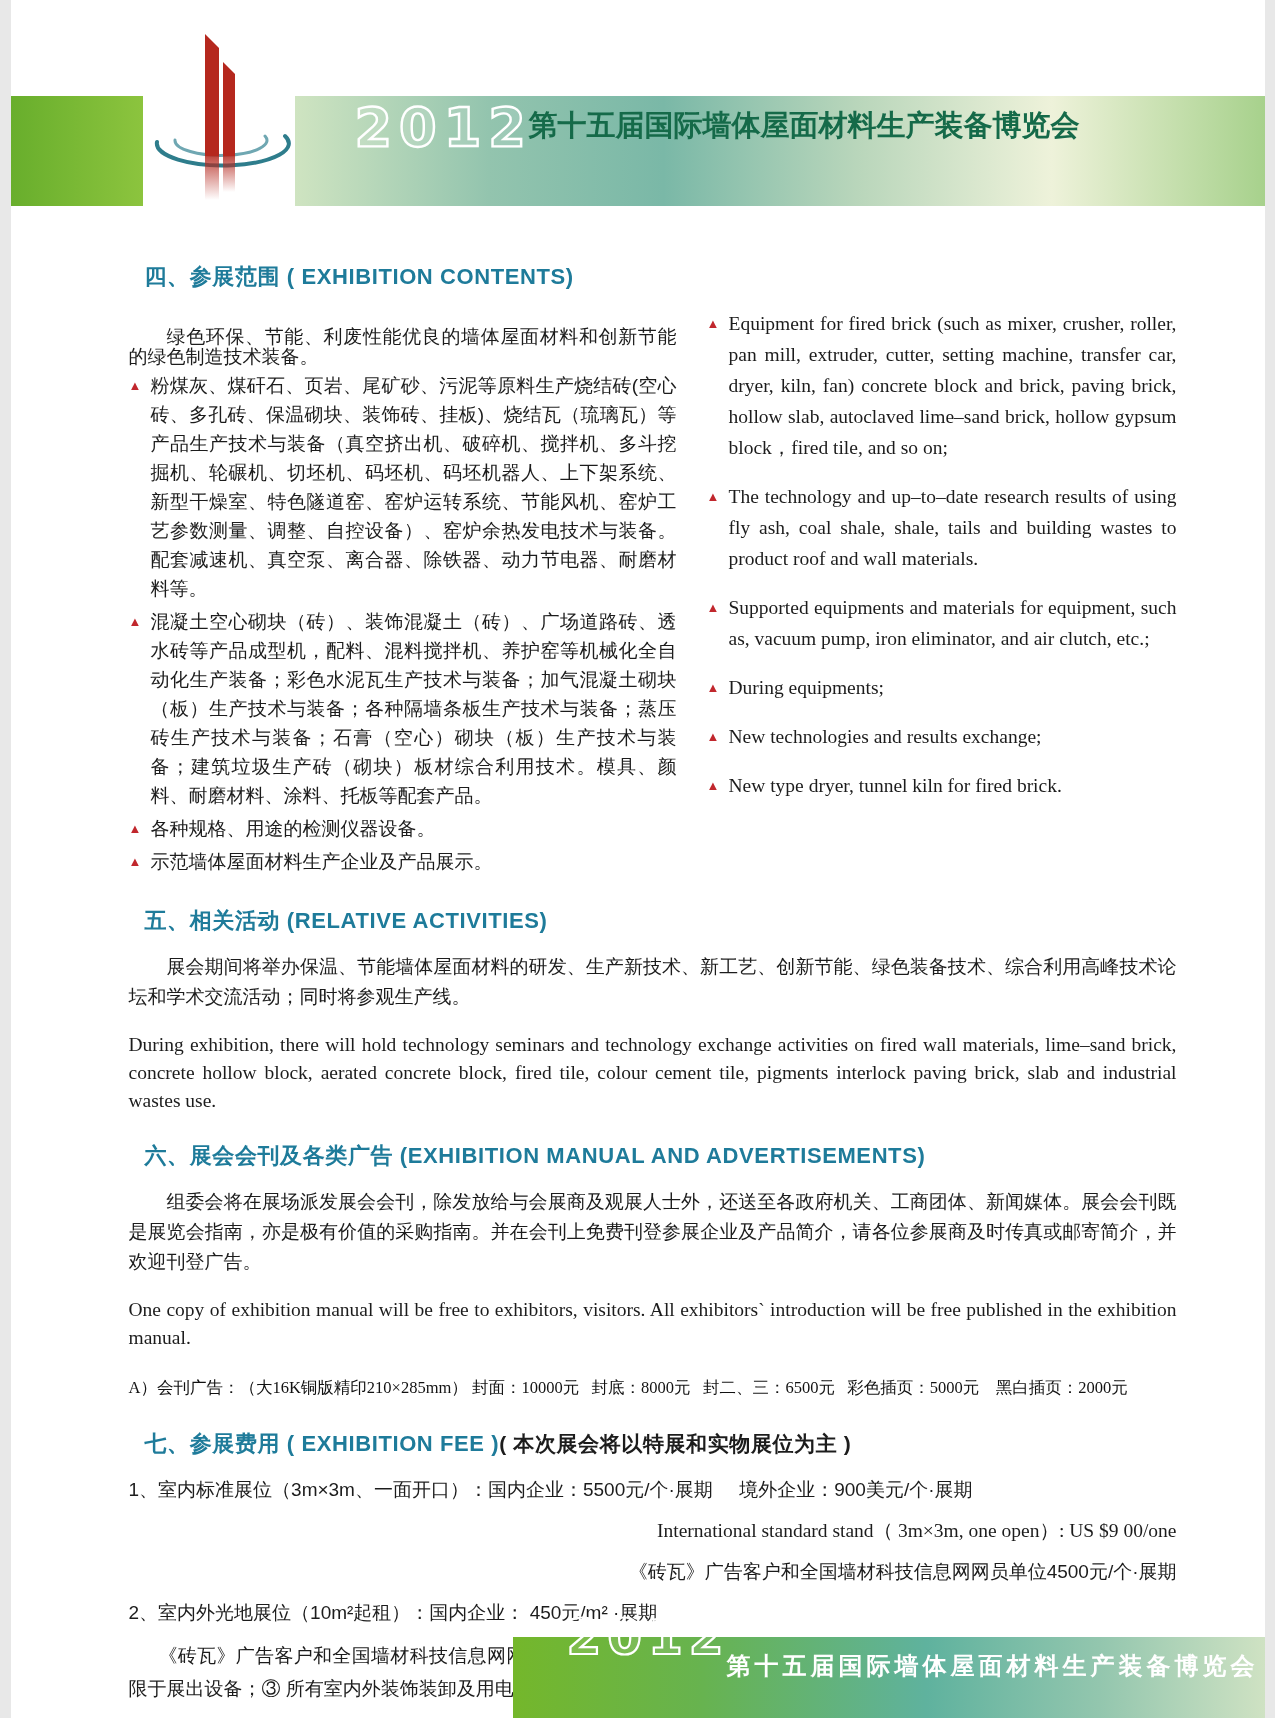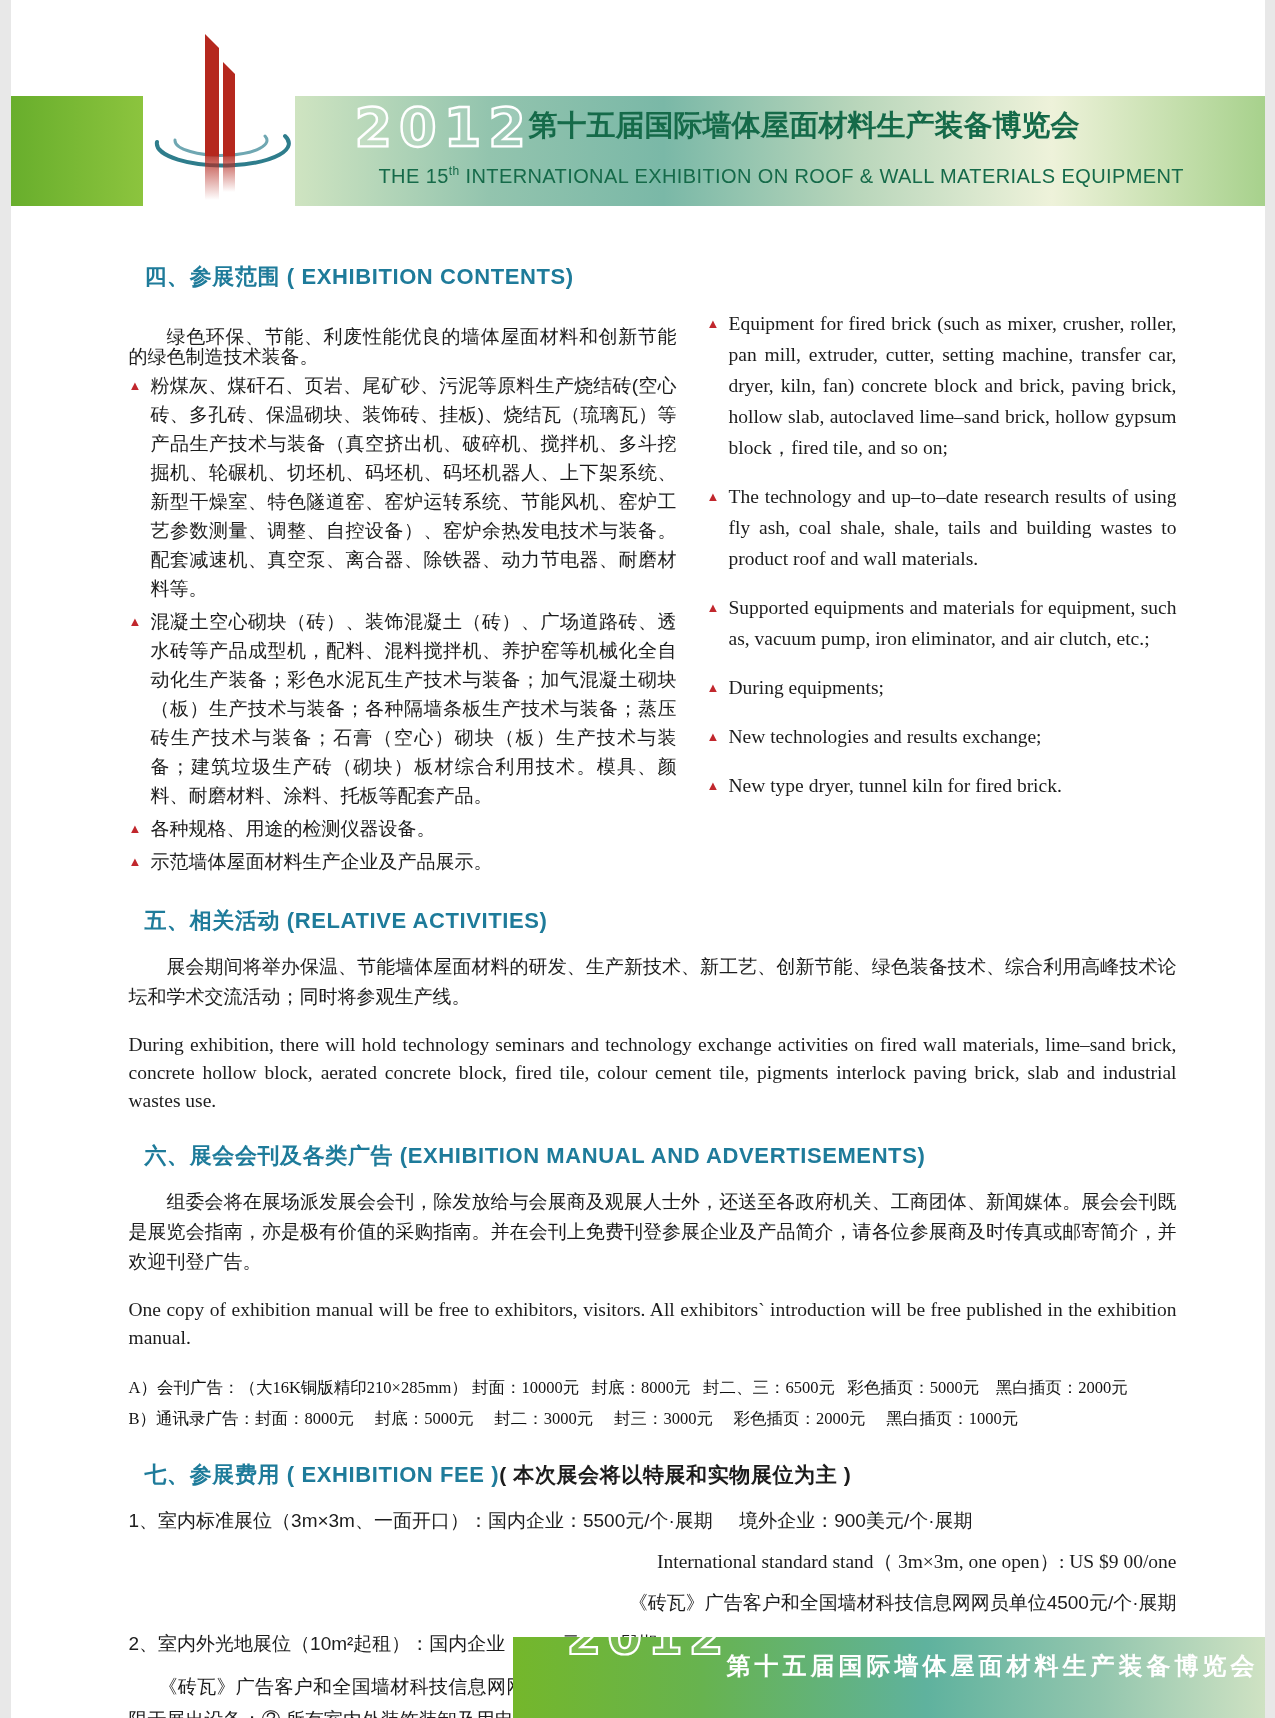--- a/index.html
+++ b/index.html
@@ -81,21 +81,20 @@
 
       <polygon points="60,10 74,24 74,132 60,132" fill="#b5281e"></polygon>
       <polygon points="78,38 90,50 90,132 78,132" fill="#b5281e"></polygon>
       <rect x="60" y="132" width="14" height="44" fill="url(#refl)"></rect>
       <rect x="78" y="132" width="12" height="36" fill="url(#refl)"></rect>
     </svg>
   </div>
 
   <div class="hdr-year">2012</div>
   <div class="hdr-title-cn">第十五届国际墙体屋面材料生产装备博览会</div>
-  <div class="hdr-title-en"><span>THE 15</span><sup>th</sup><span> INTERNATIONAL EXHIBITION ON ROOF &amp; WALL MATERIALS EQUIPMENT</span></div>
 
   <div class="content">
 
     <h2>四、参展范围 ( EXHIBITION CONTENTS)</h2>
     <div class="cols">
       <div class="col-left">
         <p class="intro">绿色环保、节能、利废性能优良的墙体屋面材料和创新节能的绿色制造技术装备。</p>
         <div>
   <div class="bullet">
     <span class="tri">▲</span>
@@ -159,21 +158,20 @@
       <p class="para-en">During exhibition, there will hold technology seminars and technology exchange activities on fired wall materials, lime–sand brick, concrete  hollow block,   aerated concrete  block, fired tile,   colour   cement tile, pigments interlock  paving brick,  slab and industrial wastes use.</p>
     </div>
 
     <div class="sec">
       <h2>六、展会会刊及各类广告 (EXHIBITION MANUAL AND ADVERTISEMENTS)</h2>
       <p class="para-cn">组委会将在展场派发展会会刊，除发放给与会展商及观展人士外，还送至各政府机关、工商团体、新闻媒体。展会会刊既是展览会指南，亦是极有价值的采购指南。并在会刊上免费刊登参展企业及产品简介，请各位参展商及时传真或邮寄简介，并欢迎刊登广告。</p>
       <p class="para-en">One copy of exhibition manual will be free to exhibitors, visitors.   All  exhibitors` introduction  will  be  free published  in  the exhibition manual.</p>
       <div class="ads">
   <div class="ad-line">A）会刊广告：（大16K铜版精印210×285mm） 封面：10000元   封底：8000元   封二、三：6500元   彩色插页：5000元    黑白插页：2000元</div>
 
-  <div class="ad-line">B）通讯录广告：封面：8000元     封底：5000元     封二：3000元     封三：3000元     彩色插页：2000元     黑白插页：1000元</div>
 
 </div>
     </div>
 
     <div class="sec">
       <h2 class="fee-head"><span>七、参展费用 ( EXHIBITION  FEE  )</span><span class="dark">( 本次展会将以特展和实物展位为主 )</span></h2>
       <div class="fees">
   <div class="fee main">1、室内标准展位（3m×3m、一面开口）：国内企业：5500元/个·展期     境外企业：900美元/个·展期</div>
 
   <div class="fee sub en">International standard stand（ 3m×3m, one open）: US $9 00/one</div>

